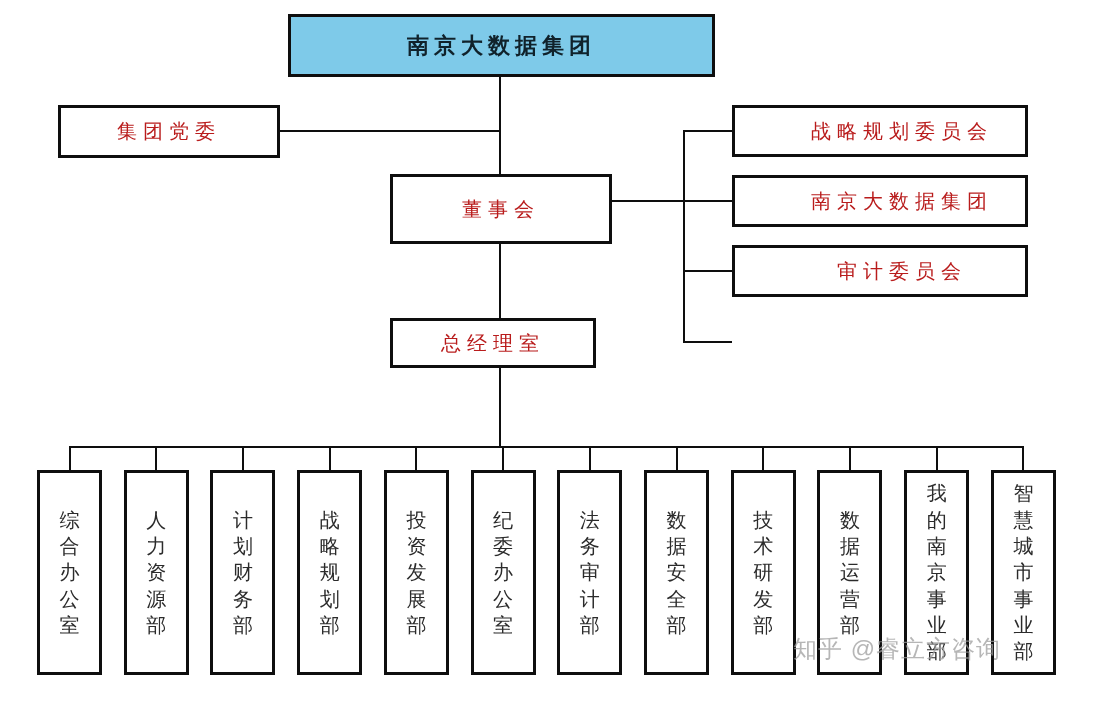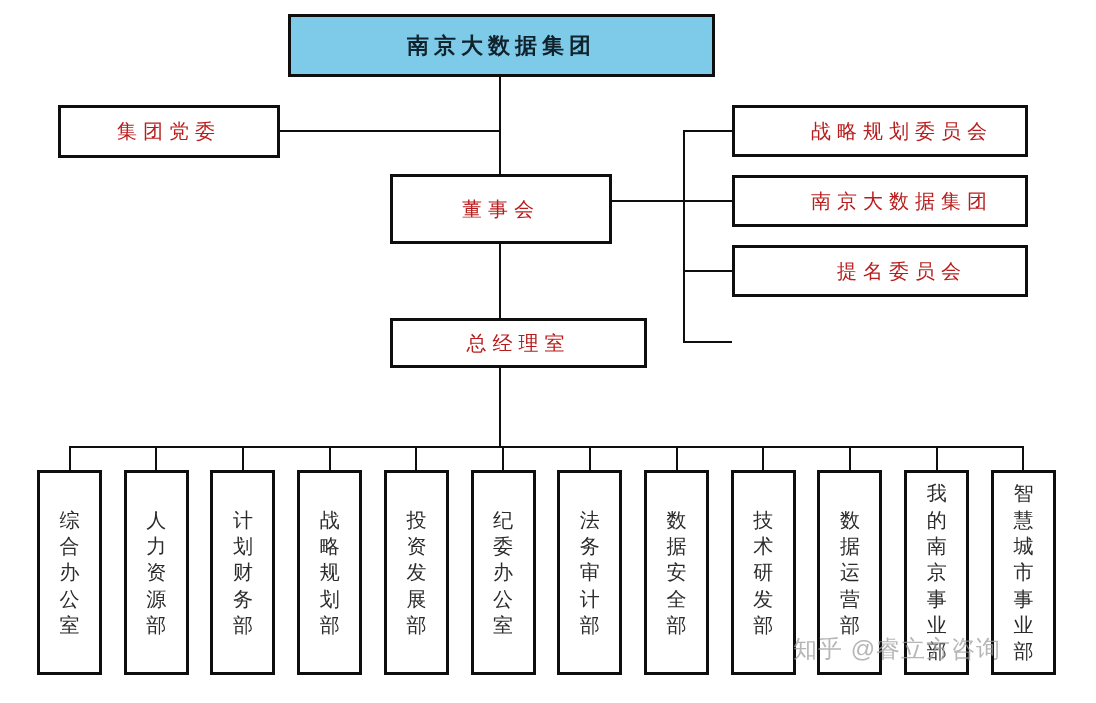--- a/index.html
+++ b/index.html
@@ -32,21 +32,21 @@
     background:#7ecae9;
   }
   #root-box .hlabel{
     font-weight:bold;
     font-size:22px;
     letter-spacing:5px;
     color:#10222b;
   }
   #party-box{left:58px;top:105px;width:222px;height:53px;}
   #board-box{left:390px;top:174px;width:222px;height:70px;}
-  #gm-box{left:390px;top:318px;width:257px;height:50px;}
+  #gm-box{left:390px;top:318px;width:206px;height:50px;}
   .committee{left:732px;width:296px;height:52px;padding-left:44px;}
   #committee-0{top:105px;}
   #committee-1{top:175px;}
   #committee-2{top:245px;}
   #committee-3{top:316px;}
   .line{
     position:absolute;
     background:#0e0e0e;
   }
   .vline{width:2px;}
@@ -123,21 +123,21 @@
     <span class="hlabel">董事会</span>
   </div>
 
   <div class="box committee" id="committee-0">
     <span class="hlabel">战略规划委员会</span>
   </div>
   <div class="box committee" id="committee-1">
     <span class="hlabel">南京大数据集团</span>
   </div>
   <div class="box committee" id="committee-2">
-    <span class="hlabel">提名委员会</span>
+    <span class="hlabel">审计委员会</span>
   </div>
 
   <div class="box" id="gm-box">
     <span class="hlabel">总经理室</span>
   </div>
 
   <div id="dept-row">
     <div class="dept">
       <div class="stub"></div>
       <span class="vlabel">综

